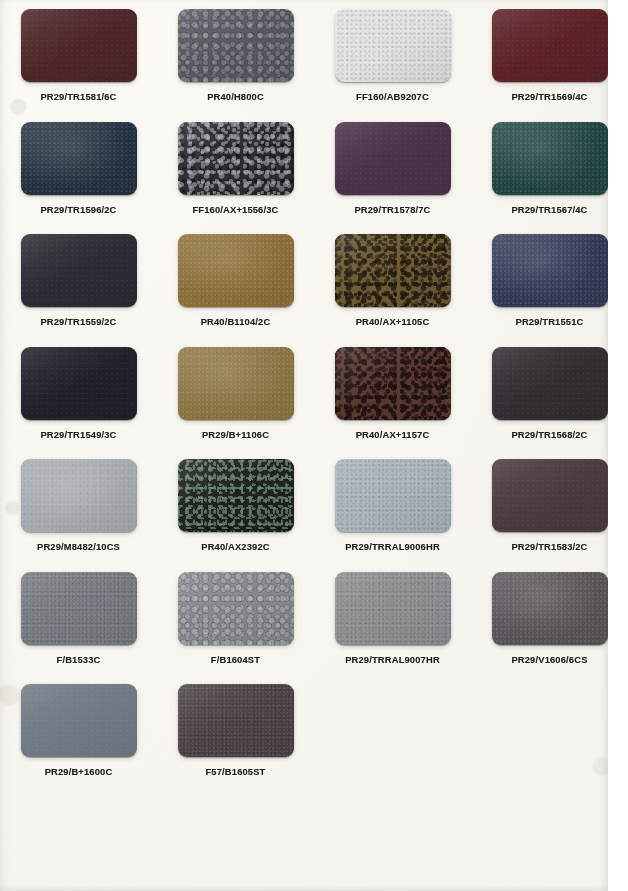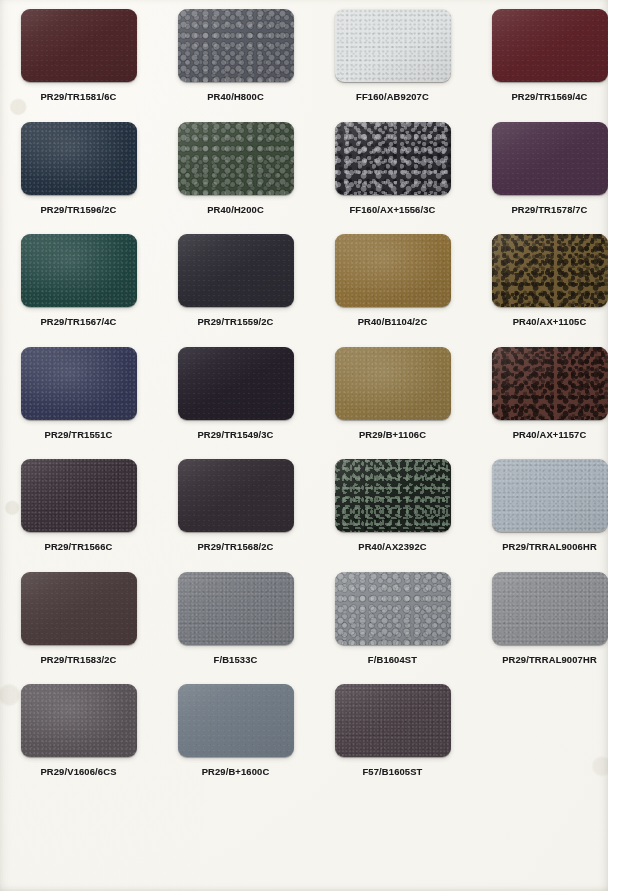--- a/index.html
+++ b/index.html
@@ -214,26 +214,20 @@
         </div>
         <div class="swatch-label">PR29/TR1569/4C</div>
       </div>
       <div class="swatch-cell">
         <div class="swatch-chip tex-metallic" style="background-color: rgb(35, 48, 63); --fleck: rgba(255,255,255,0.24);">
           <div class="chip-surface"></div>
         </div>
         <div class="swatch-label">PR29/TR1596/2C</div>
       </div>
       <div class="swatch-cell">
-        <div class="swatch-chip tex-hammer" style="background-color: rgb(61, 75, 59); --fleck: rgba(255,255,255,0.24);">
-          <div class="chip-surface"></div>
-        </div>
-        <div class="swatch-label">PR40/H200C</div>
-      </div>
-      <div class="swatch-cell">
         <div class="swatch-chip tex-antique" style="background-color: rgb(44, 43, 48); --fleck: rgba(190,190,196,0.50);">
           <div class="chip-surface"></div>
         </div>
         <div class="swatch-label">FF160/AX+1556/3C</div>
       </div>
       <div class="swatch-cell">
         <div class="swatch-chip tex-smooth" style="background-color: rgb(75, 49, 72); --fleck: rgba(255,255,255,0.26);">
           <div class="chip-surface"></div>
         </div>
         <div class="swatch-label">PR29/TR1578/7C</div>
@@ -280,30 +274,30 @@
         </div>
         <div class="swatch-label">PR29/B+1106C</div>
       </div>
       <div class="swatch-cell">
         <div class="swatch-chip tex-antique" style="background-color: rgb(91, 55, 48); --fleck: rgba(26,16,14,0.80);">
           <div class="chip-surface"></div>
         </div>
         <div class="swatch-label">PR40/AX+1157C</div>
       </div>
       <div class="swatch-cell">
-        <div class="swatch-chip tex-sand" style="background-color: rgb(58, 48, 56); --fleck: rgba(255,255,255,0.18);">
-          <div class="chip-surface"></div>
-        </div>
-        <div class="swatch-label">PR29/TR1566C</div>
-      </div>
-      <div class="swatch-cell">
         <div class="swatch-chip tex-smooth" style="background-color: rgb(51, 44, 51); --fleck: rgba(255,255,255,0.18);">
           <div class="chip-surface"></div>
         </div>
         <div class="swatch-label">PR29/TR1568/2C</div>
+      </div>
+      <div class="swatch-cell">
+        <div class="swatch-chip tex-metallic" style="background-color: rgb(165, 168, 173); --fleck: rgba(255,255,255,0.55);">
+          <div class="chip-surface"></div>
+        </div>
+        <div class="swatch-label">PR29/M8482/10CS</div>
       </div>
       <div class="swatch-cell">
         <div class="swatch-chip tex-vein" style="background-color: rgb(29, 35, 31); --fleck: rgba(118,140,120,0.70);">
           <div class="chip-surface"></div>
         </div>
         <div class="swatch-label">PR40/AX2392C</div>
       </div>
       <div class="swatch-cell">
         <div class="swatch-chip tex-sand" style="background-color: rgb(169, 178, 187); --fleck: rgba(255,255,255,0.50);">
           <div class="chip-surface"></div>

